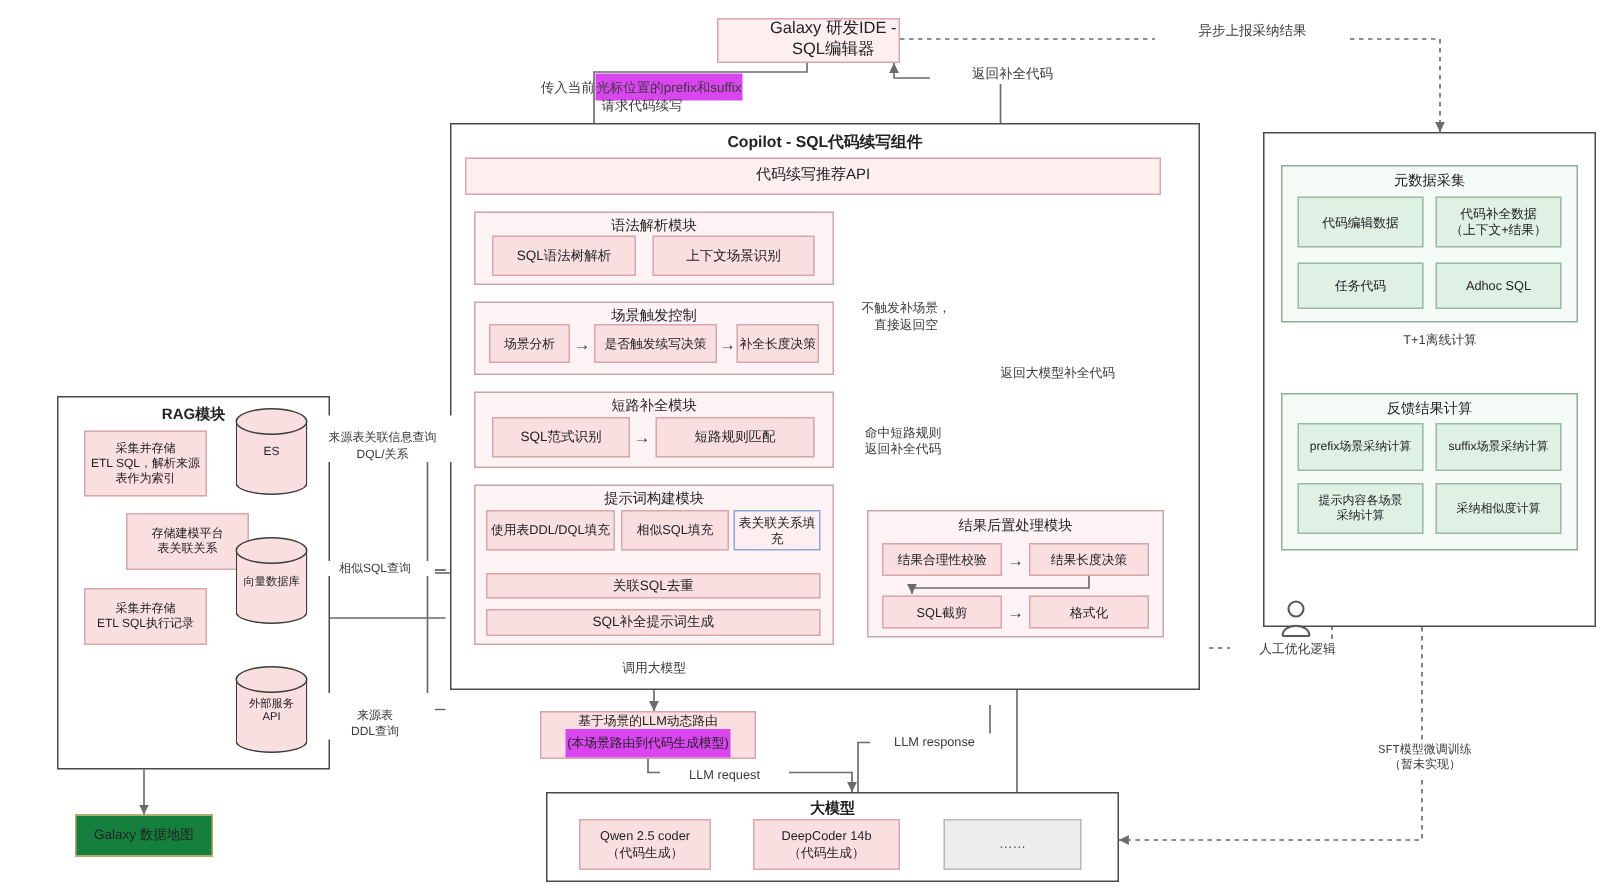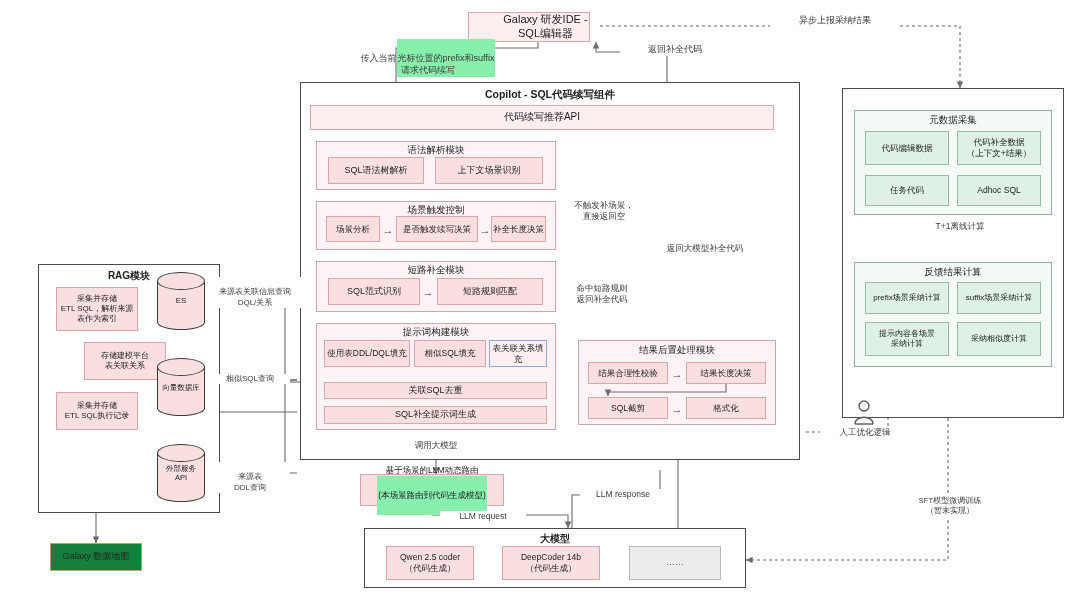--- a/index.html
+++ b/index.html
@@ -18,21 +18,21 @@
   .green{background:#dff0e4;border:1px solid #9cb9a4;}
   .green-pale{background:#f4faf6;border:1px solid #8fae98;}
   
   .plain{background:#fff;border:1.6px solid #4a4a4a;}
   .grayb{background:#ececec;border:1px solid #b9b9b9;color:#555;}
   .cream{background:#15803d;border:1px solid #b9a86a;}
   .bluesel{background:#fdeef0;border:1.4px solid #8ea7d8;}
 
   .ttl{position:absolute;left:0;right:0;text-align:center;font-weight:bold;}
   .lbl{position:absolute;text-align:center;color:#3a3a3a;line-height:1.3;}
-  .hl{background:#86efac;padding:14px 1px;}
+  .hl{background:#d946ef;padding:4px 1px;}
   .cyl{position:absolute;}
   .cyl .body{position:absolute;left:0;right:0;bottom:0;top:9px;background:#fadfe1;
      border-left:1.4px solid #3b3b3b;border-right:1.4px solid #3b3b3b;
      border-bottom:1.4px solid #3b3b3b;border-radius:0 0 50% 50%/0 0 16% 16%;}
   .cyl .top{position:absolute;left:0;right:0;top:0;height:18px;background:#fadfe1;
      border:1.4px solid #3b3b3b;border-radius:50%;box-sizing:border-box;}
   .cyl .cap{position:absolute;left:0;right:0;top:0;height:100%;display:flex;
      align-items:center;justify-content:center;text-align:center;line-height:1.2;}
   .person{position:absolute;}
 </style>
@@ -109,21 +109,21 @@
 
       <path d="M960,215 L960,248" marker-end="url(#ar)"></path>
 
       <path d="M806,432 L888,432" stroke-dasharray="3,3" marker-end="url(#arl)"></path>
       <path d="M888,432 L888,418" stroke-dasharray="3,3"></path>
 
       <path d="M948,418 L948,560 L746,560" stroke-dasharray="3,3" marker-end="url(#ar)"></path>
     </g>
   </svg>
 
-  <div class="box pink-lite" style="left:468px;top:12px;width:122px;height:30px;font-size:11px;padding-left:33px;">
+  <div class="box pink-lite" style="left:478px;top:12px;width:122px;height:30px;font-size:11px;padding-left:33px;">
     <span>Galaxy 研发IDE - SQL编辑器</span>
   </div>
 
   <div class="lbl" style="left:318px;top:53px;width:220px;font-size:9px;">
     <span>传入当前</span><span class="hl">光标位置的prefix和suffix</span><br>
     <span>请求代码续写</span>
   </div>
 
   <div class="lbl" style="left:770px;top:15px;width:130px;font-size:9px;background:#fff;">
     <span>异步上报采纳结果</span>

